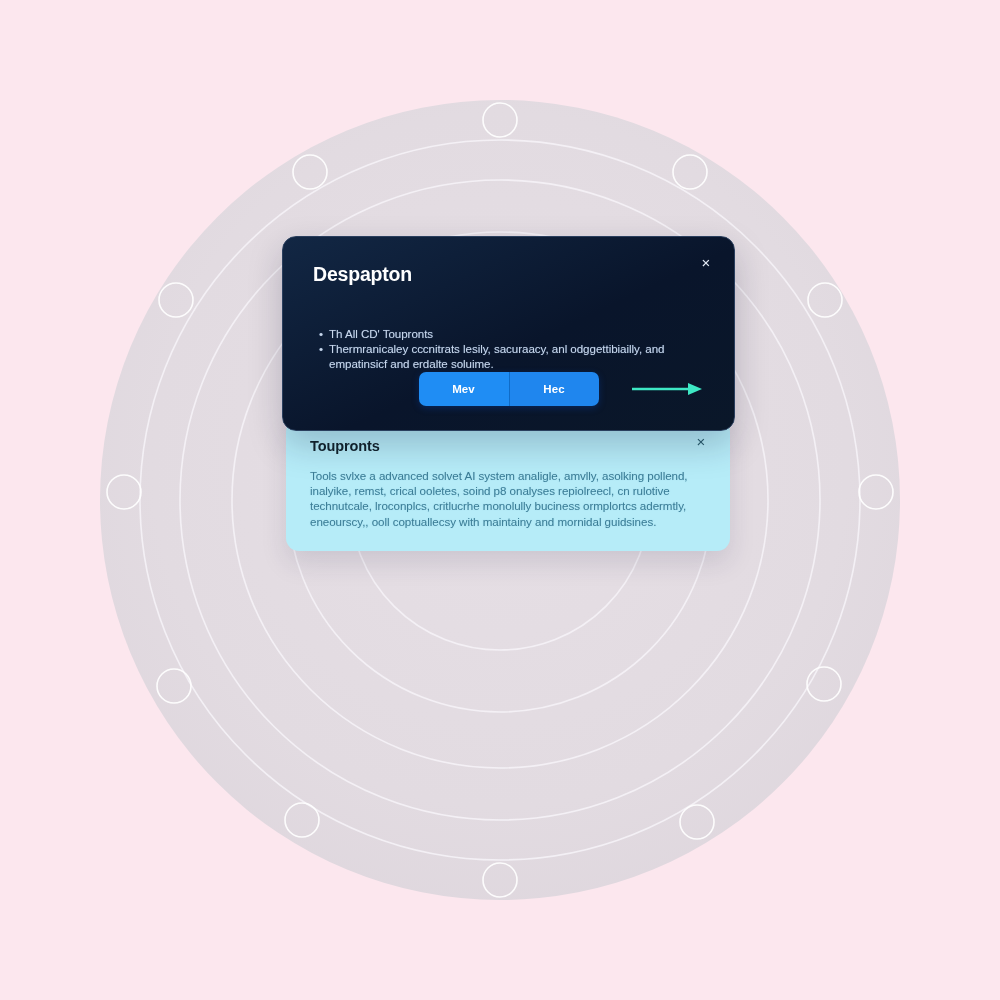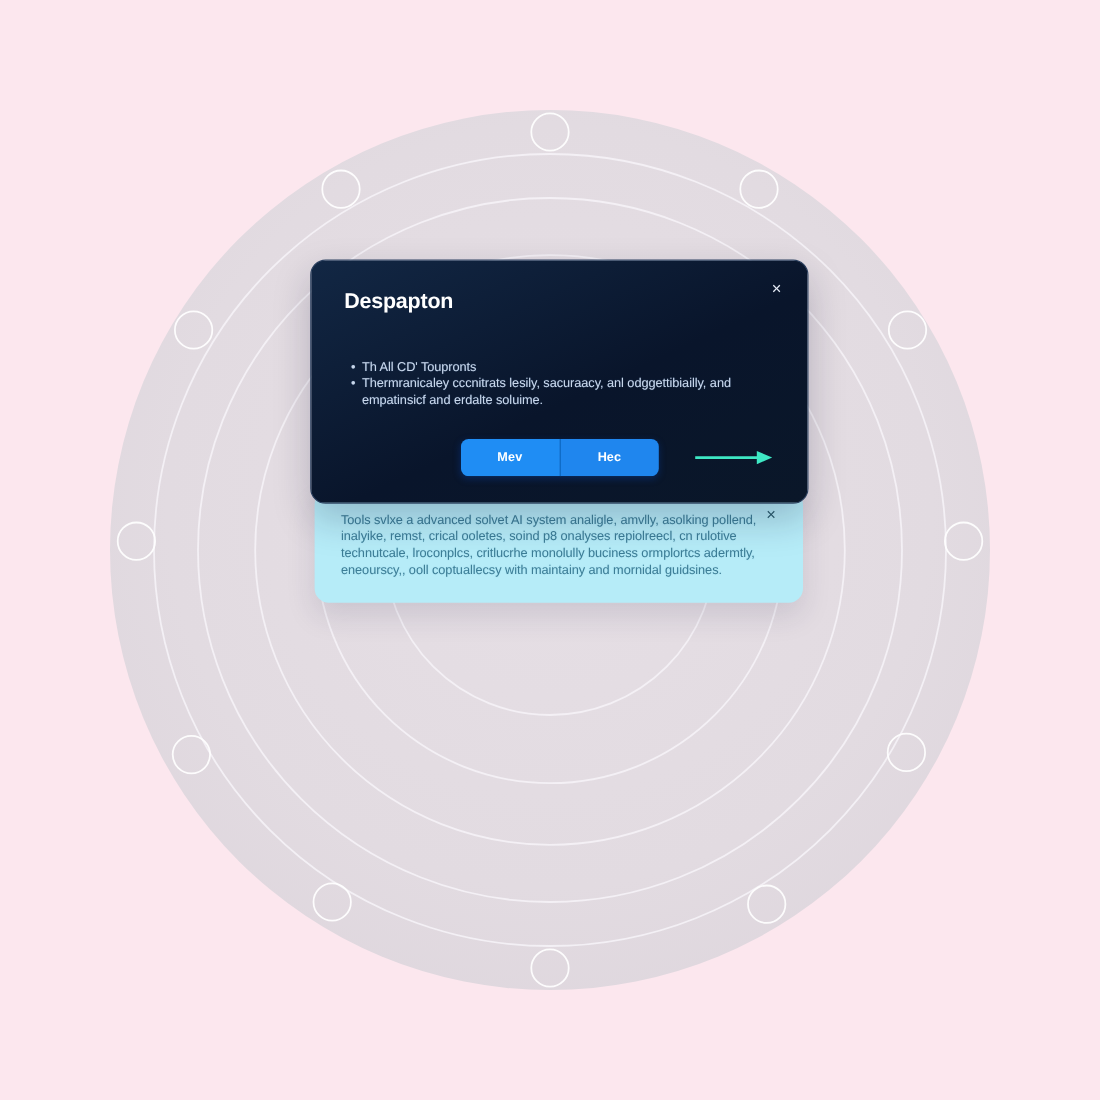--- a/index.html
+++ b/index.html
@@ -87,21 +87,20 @@
   .dark-bullets .bullet {
     display:flex;
     gap:6px;
     padding-left:6px;
   }
   .dark-bullets .dot { flex:0 0 auto; }
   .dark-bullets .btxt { flex:1 1 auto; }
 
   
   .action-row {
-    margin-top:27px;
     height:34px;
     display:flex;
     align-items:center;
     justify-content:center;
     gap:0;
     position:relative;
   }
 
   .btn-group {
     display:flex;
@@ -236,17 +235,18 @@
           <polygon points="58,2 72,8 58,14" fill="#3ee8c4"></polygon>
         </svg>
       </div>
     </div>
   </div>
 
   <div class="dialog-cyan">
 
     <div class="close-x close-cyan">×</div>
 
+    <div class="cyan-title">Toupronts</div>
 
     <div class="cyan-body">Tools svlxe a advanced solvet AI system analigle, amvlly, asolking pollend, inalyike, remst, crical ooletes, soind p8 onalyses repiolreecl, cn rulotive technutcale, lroconplcs, critlucrhe monolully buciness ormplortcs adermtly, eneourscy,, ooll coptuallecsy with maintainy and mornidal guidsines.</div>
   </div>
 
 </div>
 
 </body></html>

